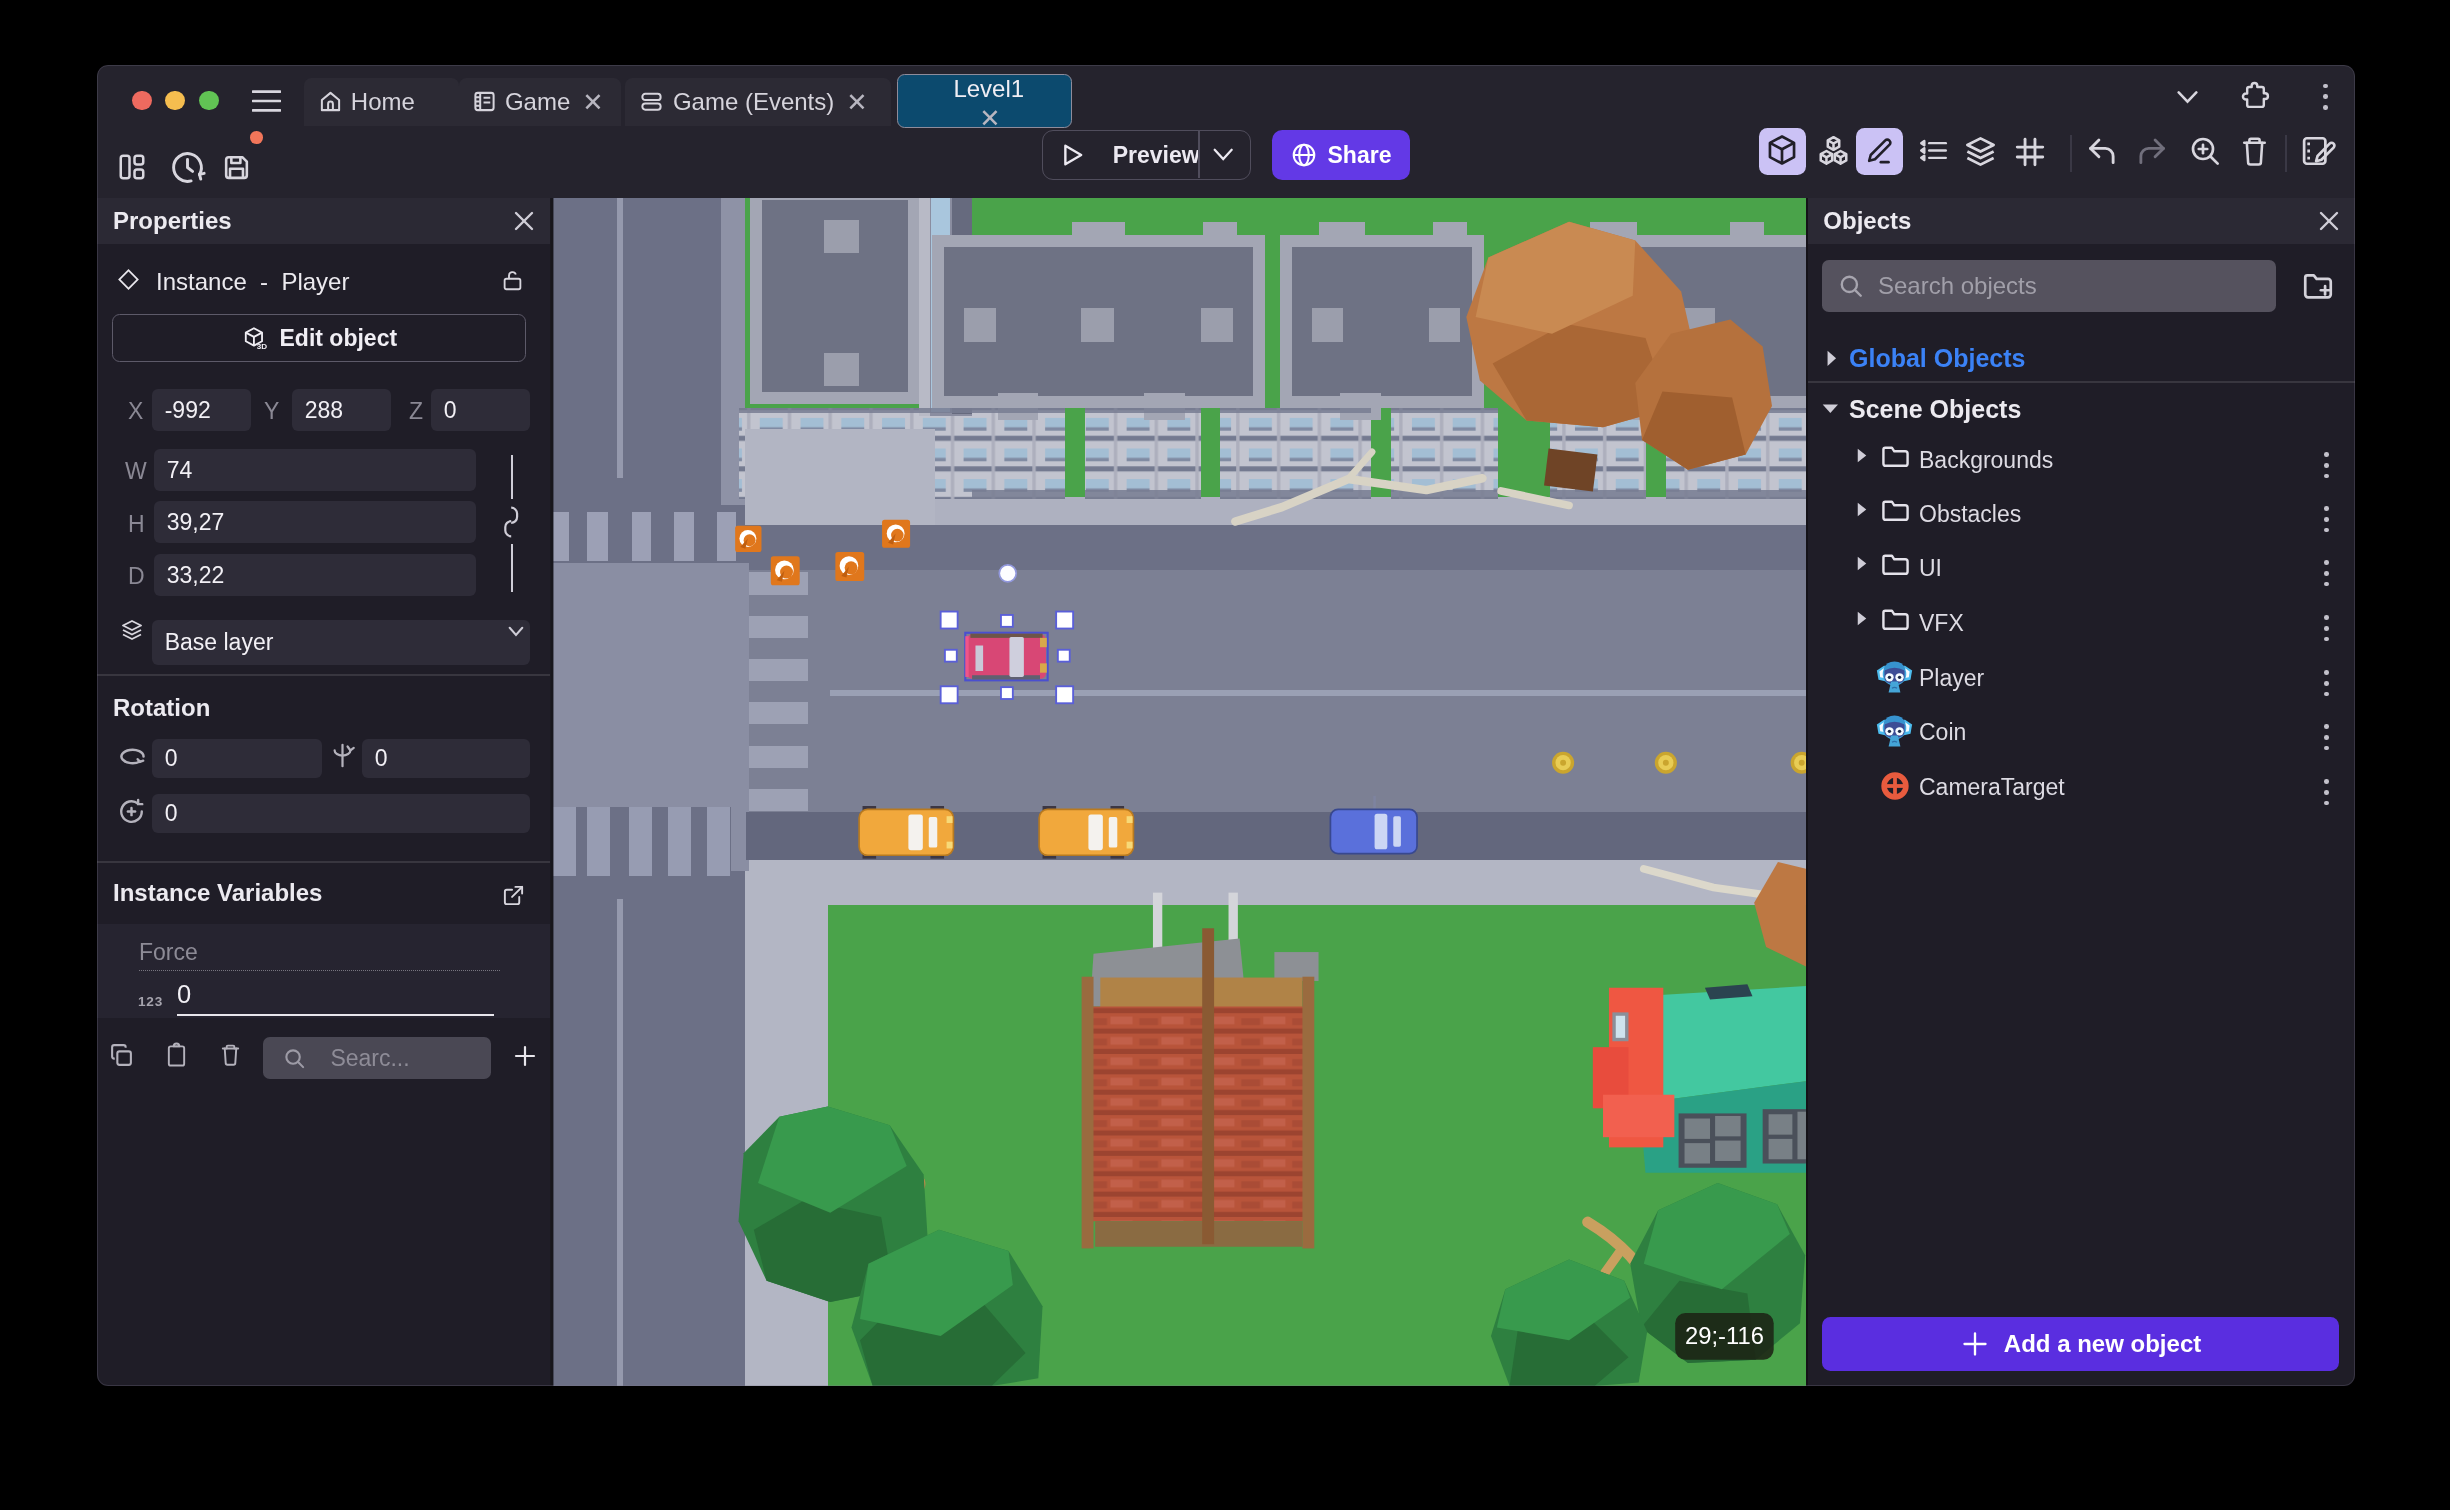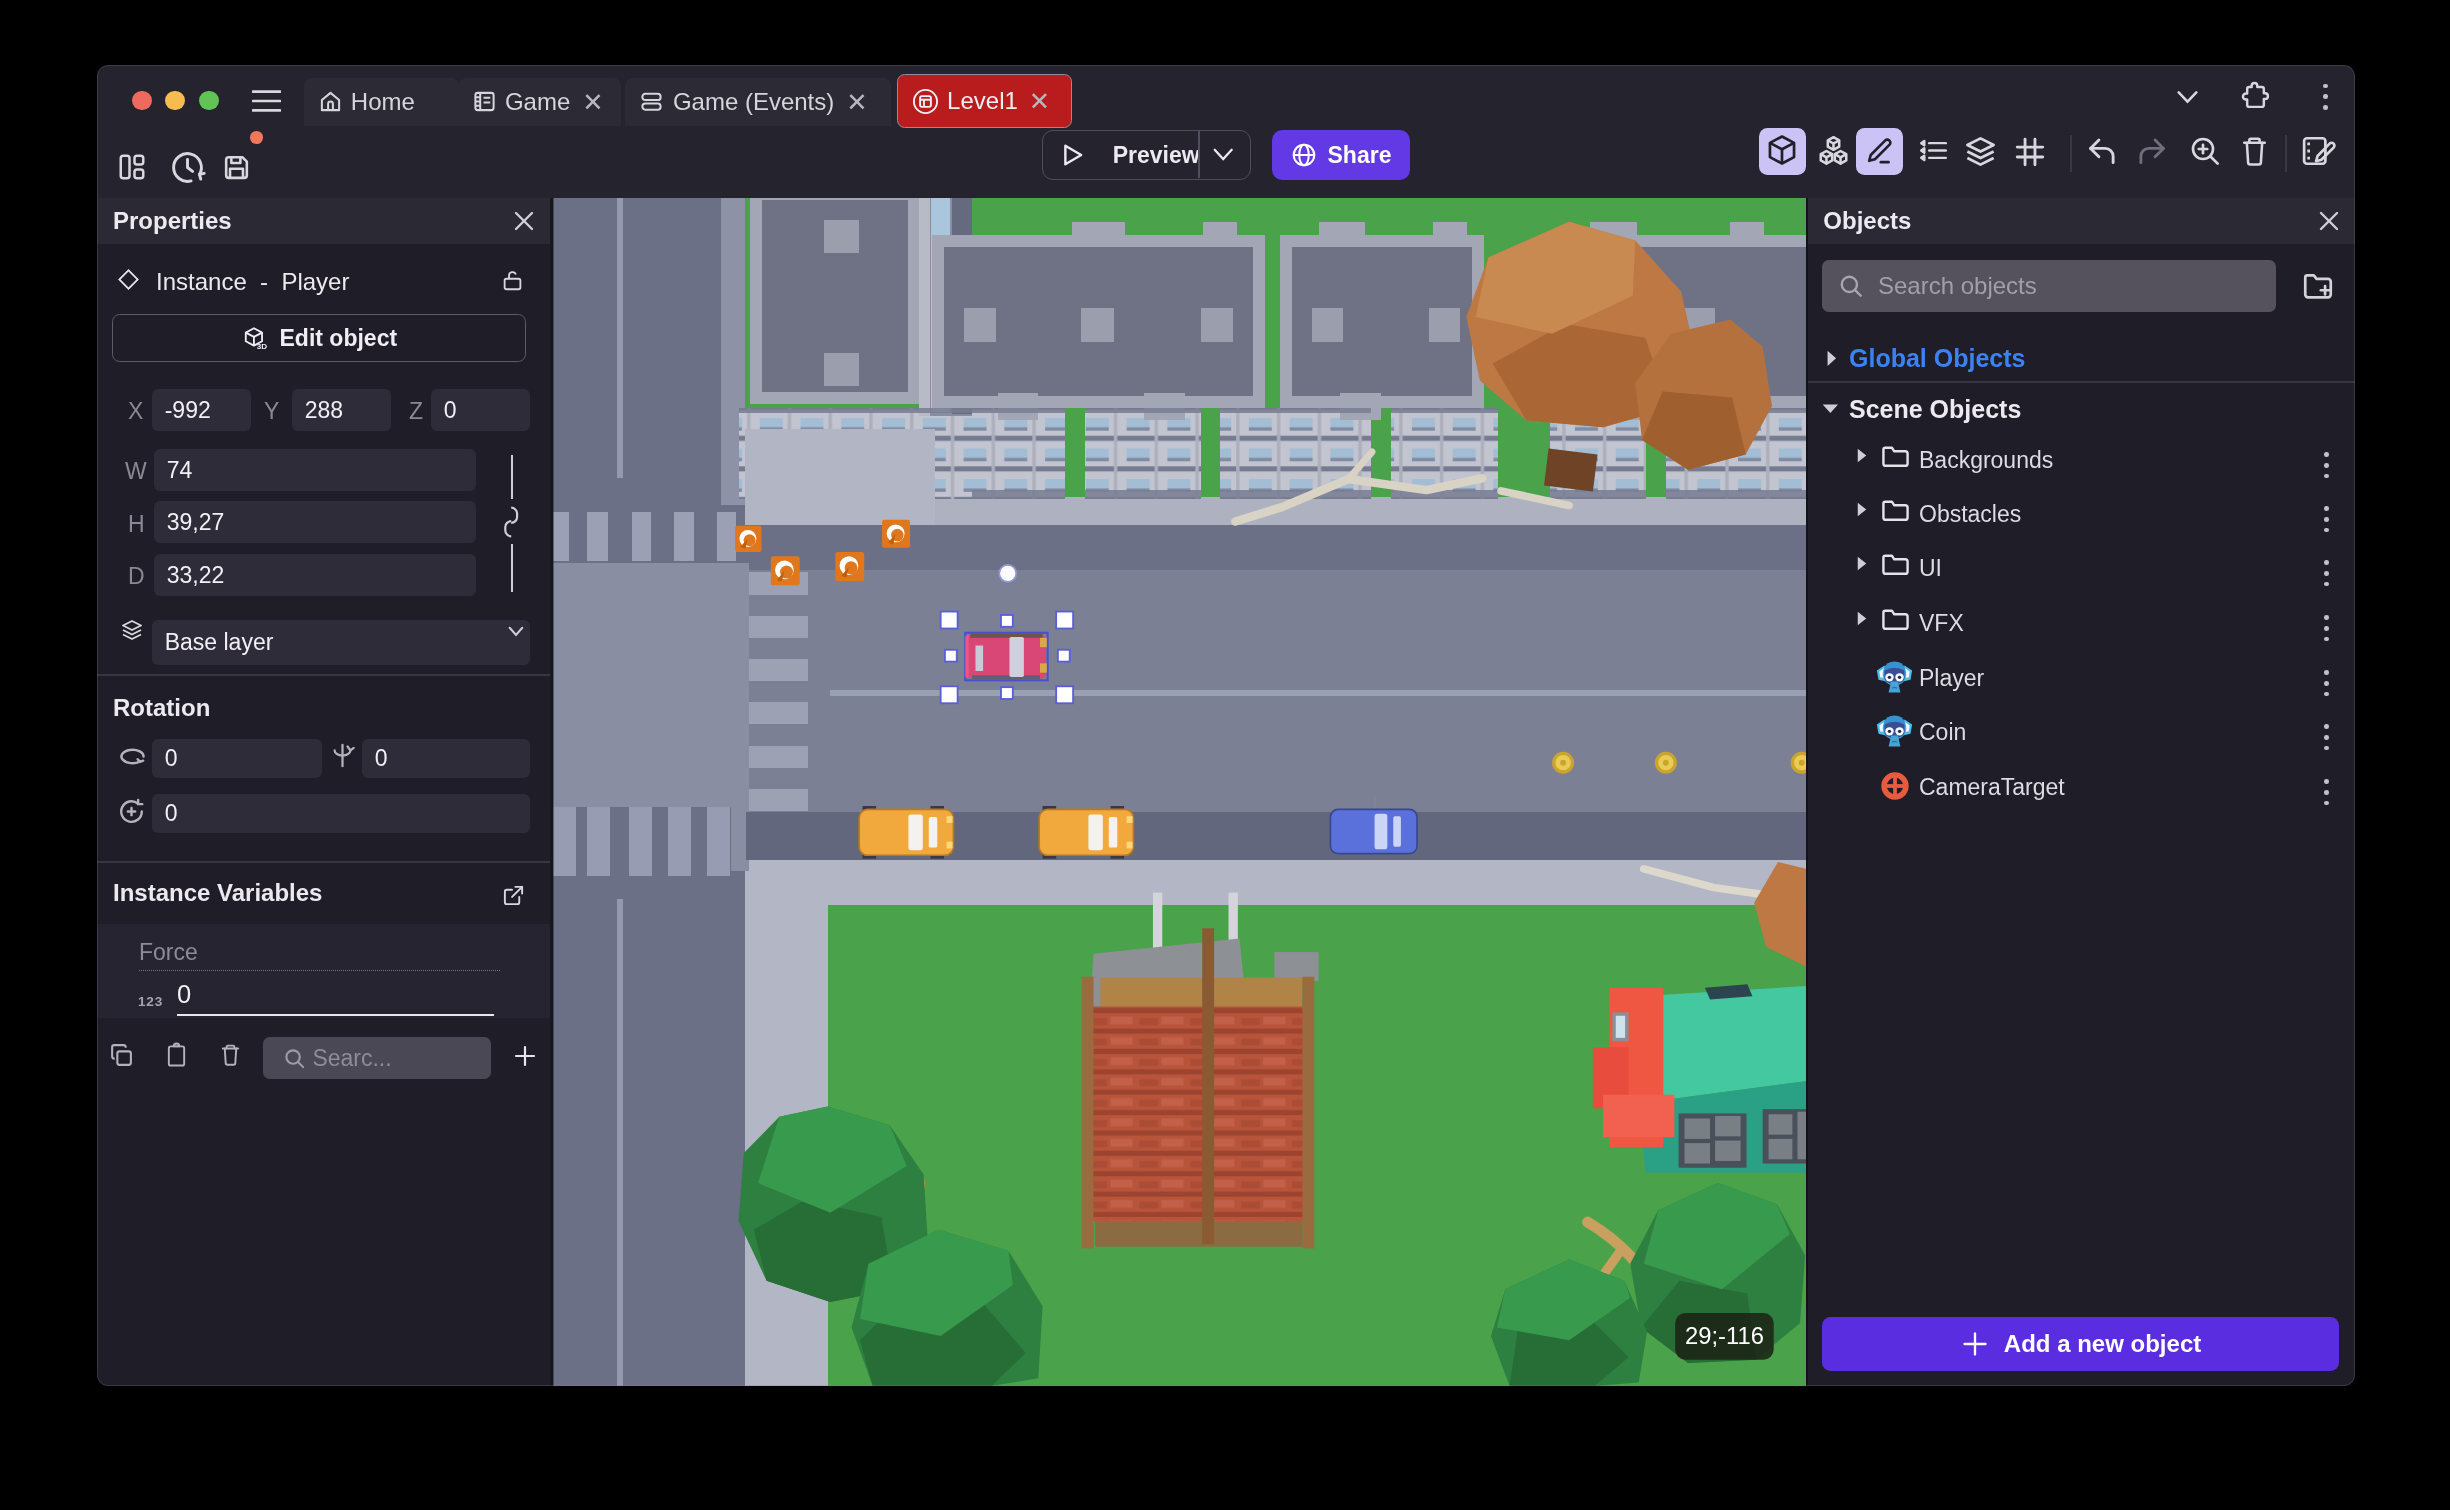--- a/index.html
+++ b/index.html
@@ -9,21 +9,21 @@
     background:#25232d; border-radius:11px; overflow:hidden; }
   .abs { position:absolute;text-align:center; }
   .ic { position:absolute; }
   svg { display:block; }
   
   #titlebar { position:absolute; left:0; top:0; width:2258px; height:61px; }
   .tl { position:absolute; top:25.5px; width:19.5px; height:19.5px; border-radius:50%; }
   #tabs { position:absolute; left:0; top:12.7px; height:48px; width:100%; }
   .tab { position:absolute; top:0; height:48px; background:#2c2a34; border-radius:7.6px 7.6px 0 0;
     display:flex; align-items:center; color:#d6d4dc; font-size:24px; }
-  .tab.active { background:#b91c1c; border:1.7px solid #8f8c9b; border-radius:7.6px; height:54px; top:-3.4px; }
+  .tab.active { background:#0c4a6e; border:1.7px solid #8f8c9b; border-radius:7.6px; height:54px; top:-3.4px;flex-direction:column; }
   .tabx { color:#b8b6c0; font-size:25.5px; font-weight:400; }
   
   #toolbar { position:absolute; left:0; top:61px; width:2258px; height:71px; }
   #previewbtn { position:absolute; left:945px; top:4.2px; width:209px; height:50px;
     border:1.7px solid #504d5c; border-radius:11px; display:flex; align-items:center; color:#ece9f1; }
   #sharebtn { position:absolute; left:1175px; top:4.2px; width:138px; height:50px;
     background:#6339e6; border-radius:10.2px; display:flex; align-items:center; justify-content:center;
     color:#fff; font-weight:bold; font-size:23px;text-align:right; }
   .hl { position:absolute; width:47px; height:47px; top:1.7px; background:#cbc2f5; border-radius:8.5px; }
   .vsep { position:absolute; top:8.5px; width:1.7px; height:37px; background:#3a3845; }
@@ -312,21 +312,21 @@
     <svg class="ic" style="left:122px;top:844px" width="23" height="25.5" viewBox="0 0 24 25" fill="none" stroke="#b4b2bc" stroke-width="2" stroke-linecap="round" stroke-linejoin="round">
         <path d="M4 6h16"></path>
         <path d="M8 6V4.2A1.2 1.2 0 0 1 9.2 3h5.6A1.2 1.2 0 0 1 16 4.2V6"></path>
         <path d="M6 6l1 15.2A1.8 1.8 0 0 0 8.8 23h6.4a1.8 1.8 0 0 0 1.8-1.8L18 6"></path>
       </svg>
     <div class="abs" style="left:166px;top:839px;width:228px;height:42px;background:#4a4854;border-radius:6.8px;display:flex;align-items:center">
       <svg style="margin-left:20.4px" width="23" height="23" viewBox="0 0 24 24" fill="none" stroke="#9d9ba6" stroke-width="2.2" stroke-linecap="round">
           <circle cx="10.5" cy="10.5" r="7"></circle>
           <line x1="16" y1="16" x2="21" y2="21"></line>
         </svg>
-      <span style="margin-left:6px;color:#8e8c97;font-size:23px">Searc...</span>
+      <span style="margin-left:24px;color:#8e8c97;font-size:23px">Searc...</span>
     </div>
     <svg class="ic" style="left:416px;top:846px" width="24" height="24" viewBox="0 0 24 24" fill="none" stroke="#e8e6ec" stroke-width="2.2" stroke-linecap="round">
         <line x1="12" y1="3" x2="12" y2="21"></line>
         <line x1="3" y1="12" x2="21" y2="12"></line>
       </svg>
   </div>
   <div id="scene">
   <svg width="1256" height="1188" viewBox="0 0 1479 1399">
     <defs>
       <pattern id="fwin" width="48" height="36" patternUnits="userSpaceOnUse">

